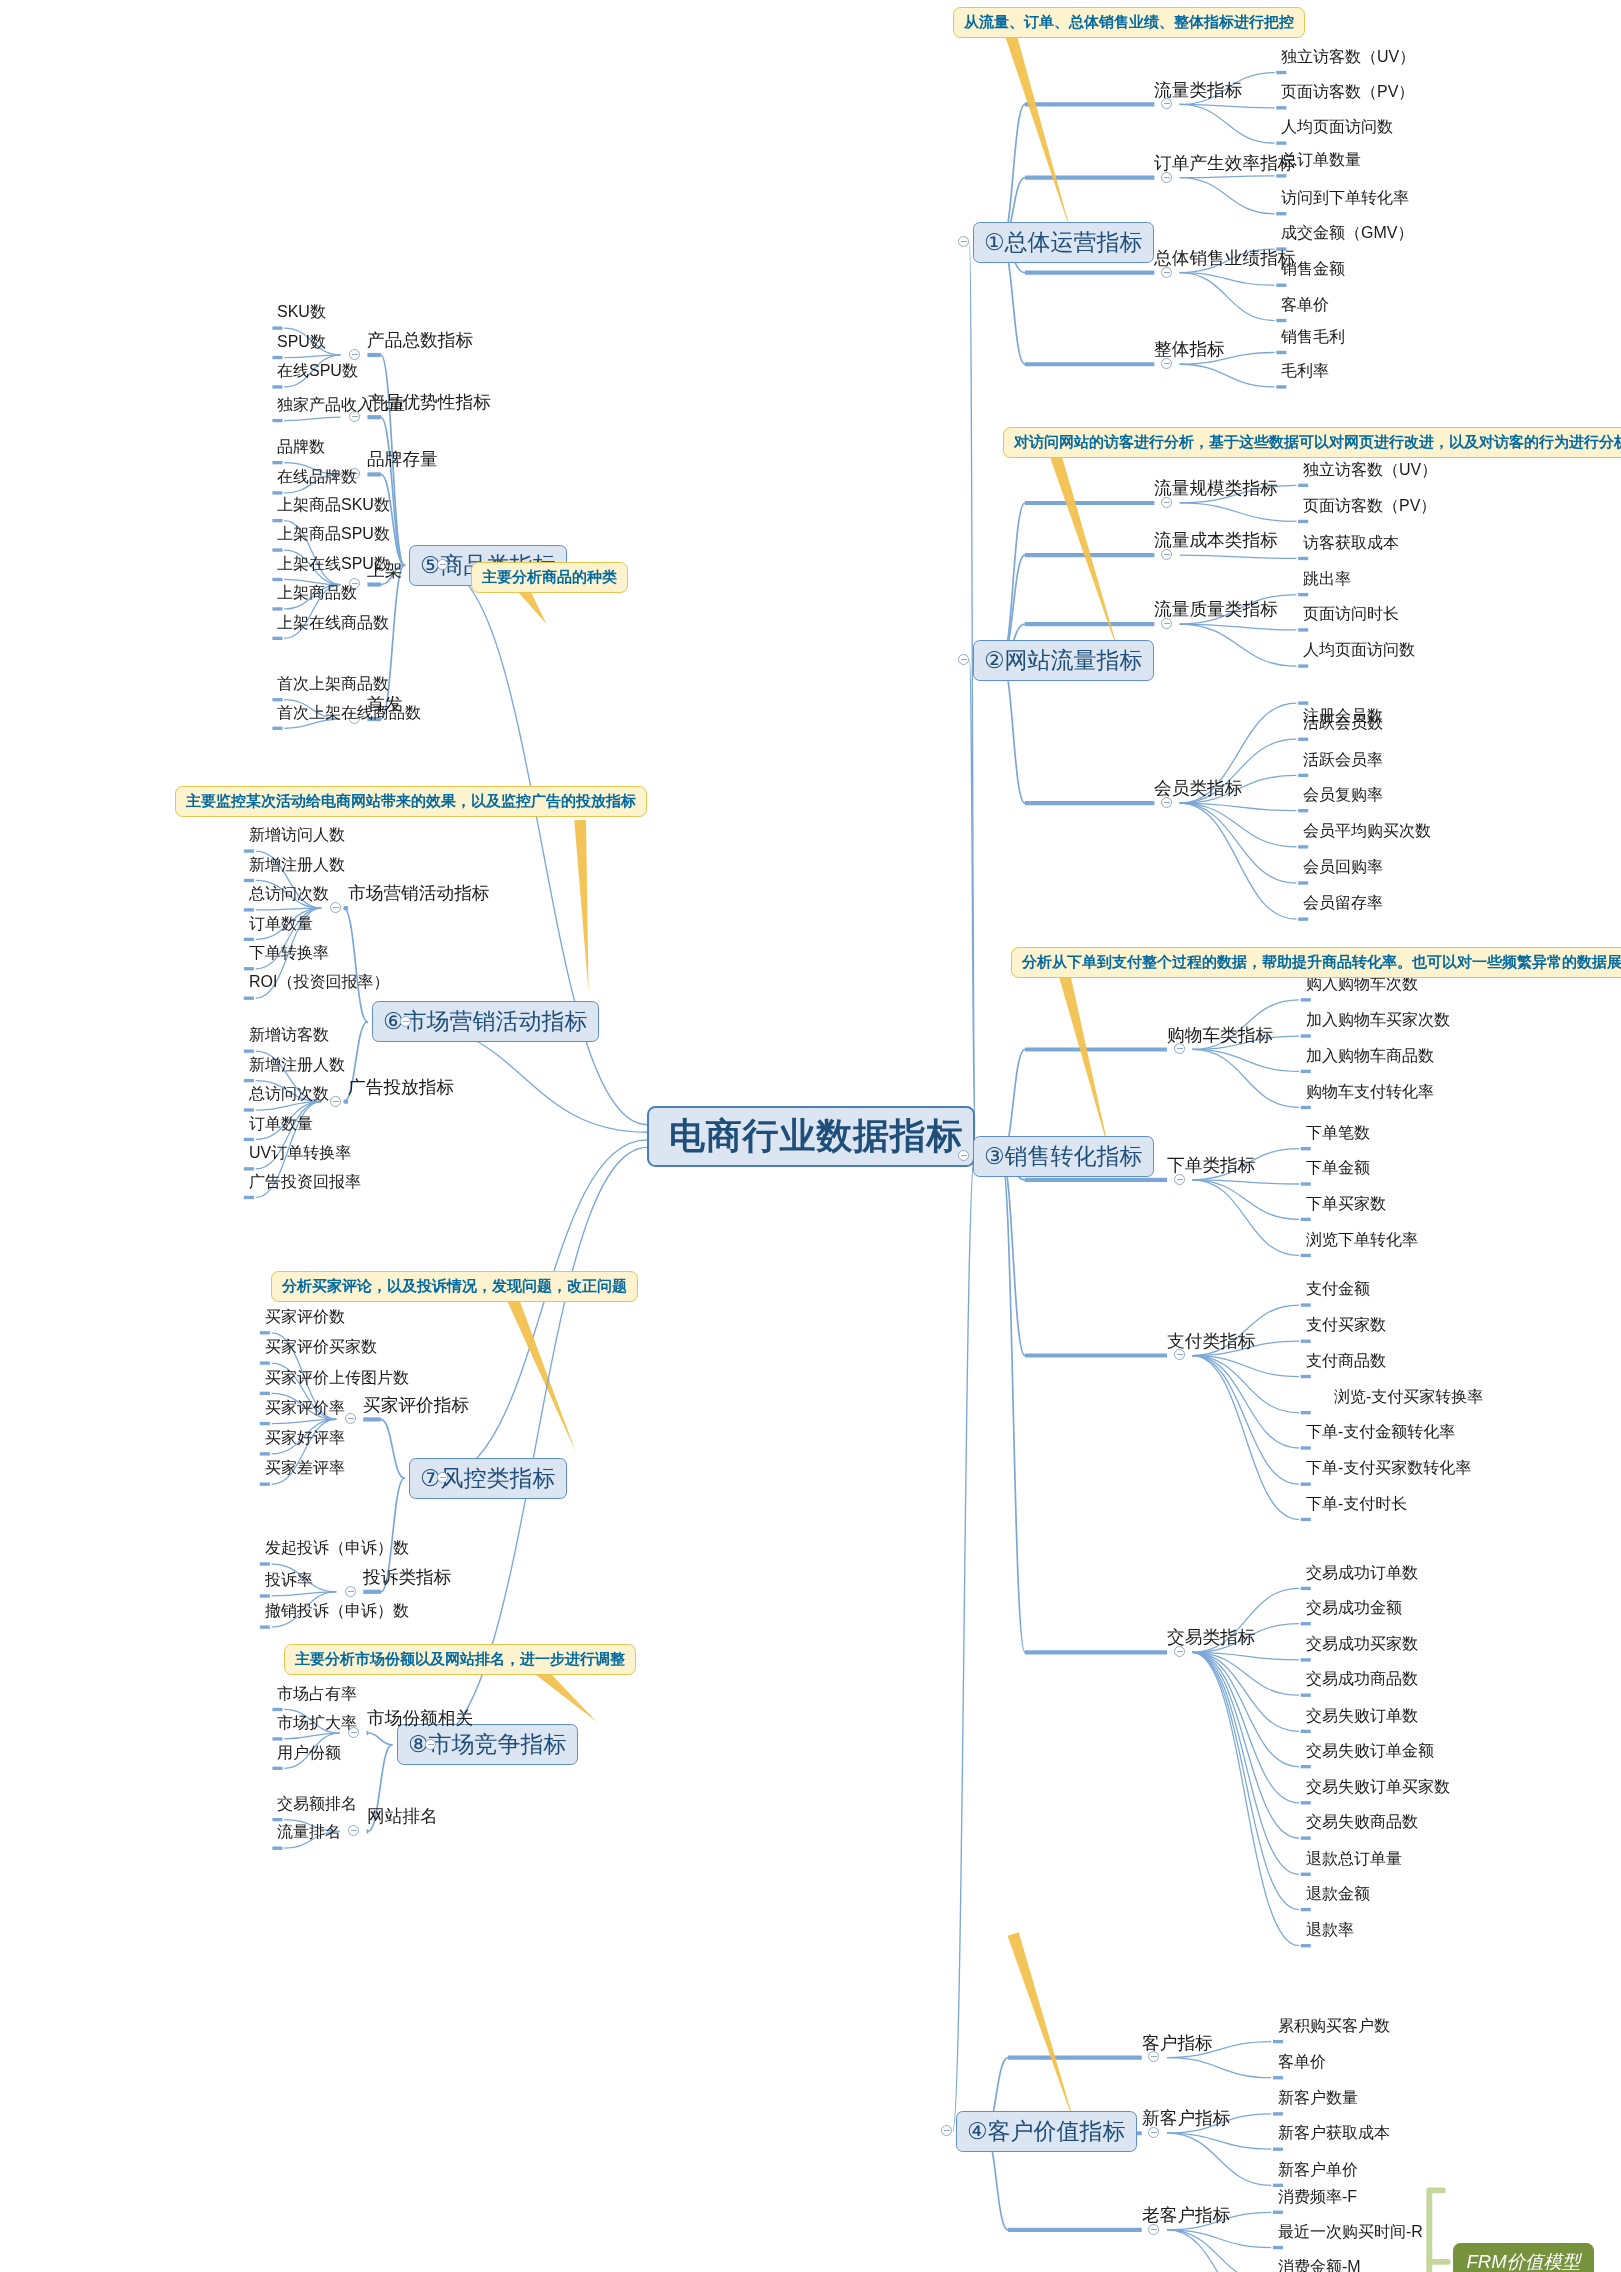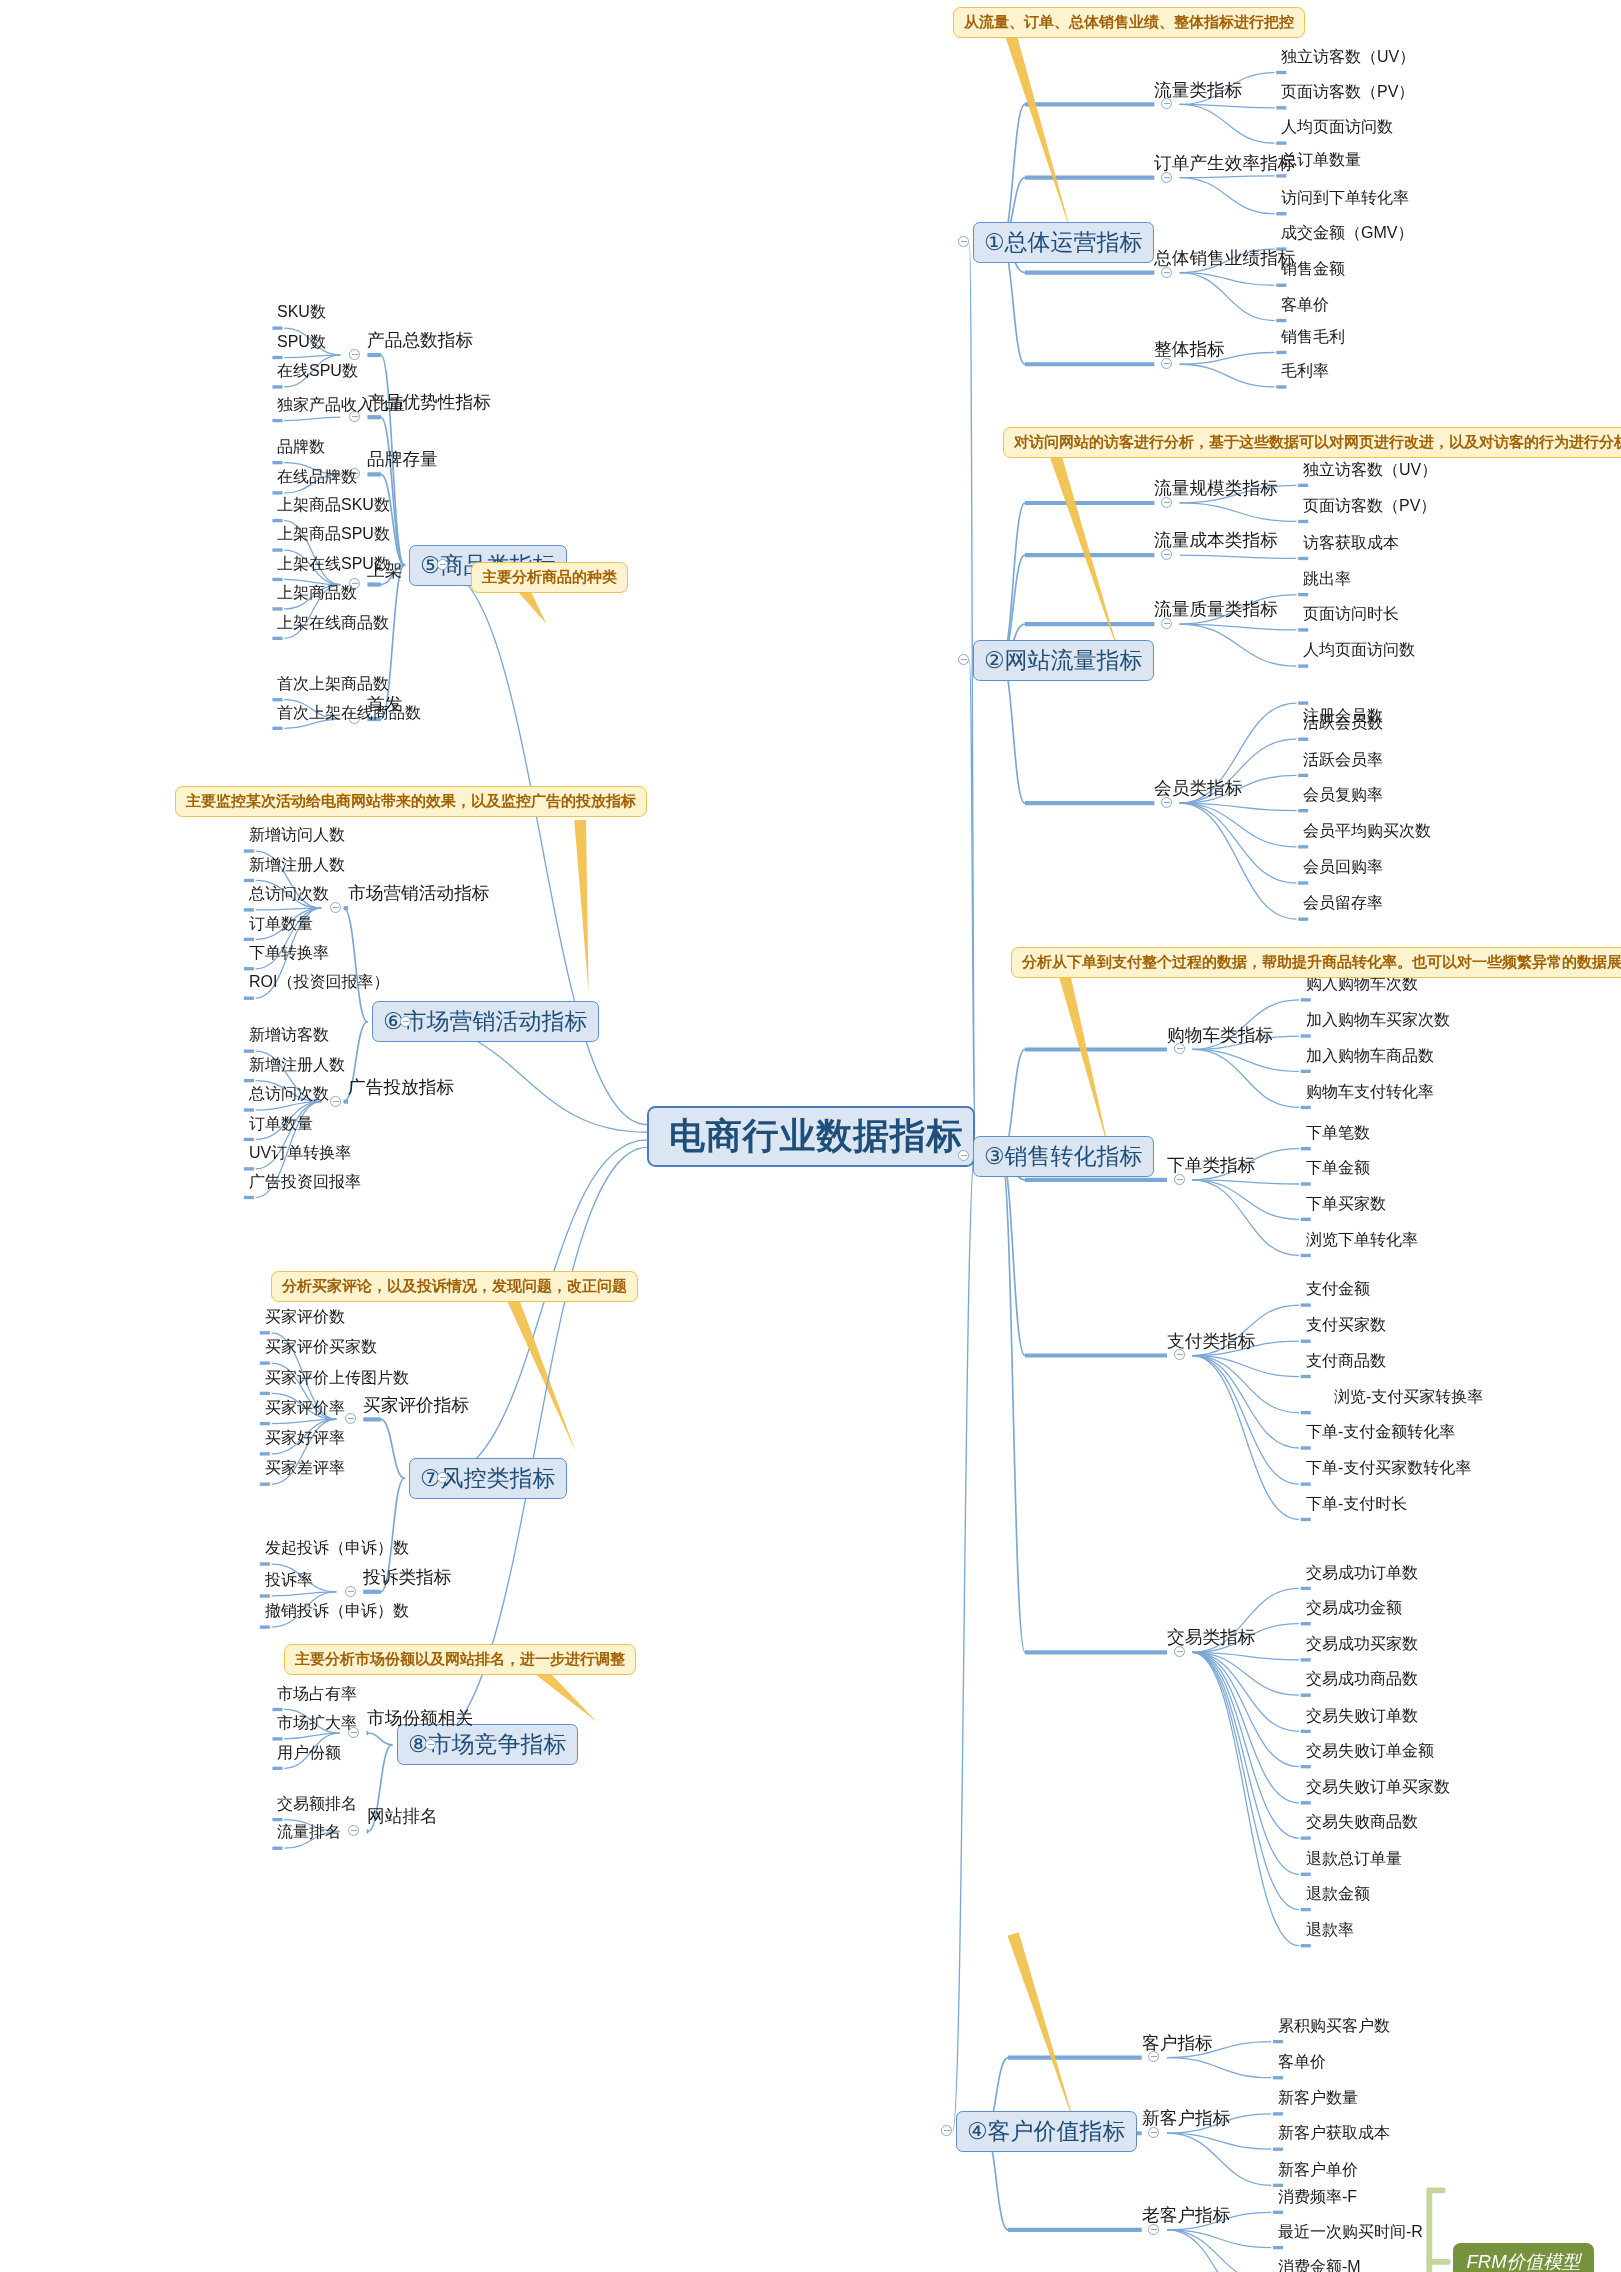--- a/index.html
+++ b/index.html
@@ -73,21 +73,21 @@
 
   
   .note{
     position:absolute;
     background:#fdf3cf;
     border:1.7px solid #e8c44d;
     border-radius:7.6px;
     padding:5px 10px;
     font-size:15px;
     font-weight:bold;
-    color:#a16207;
+    color:#0369a1;
     white-space:nowrap;
     box-sizing:border-box;
     z-index:5;
   }
 
   
   .frm-box{
     position:absolute;
     background:#76923c;
     border-radius:7.6px;

